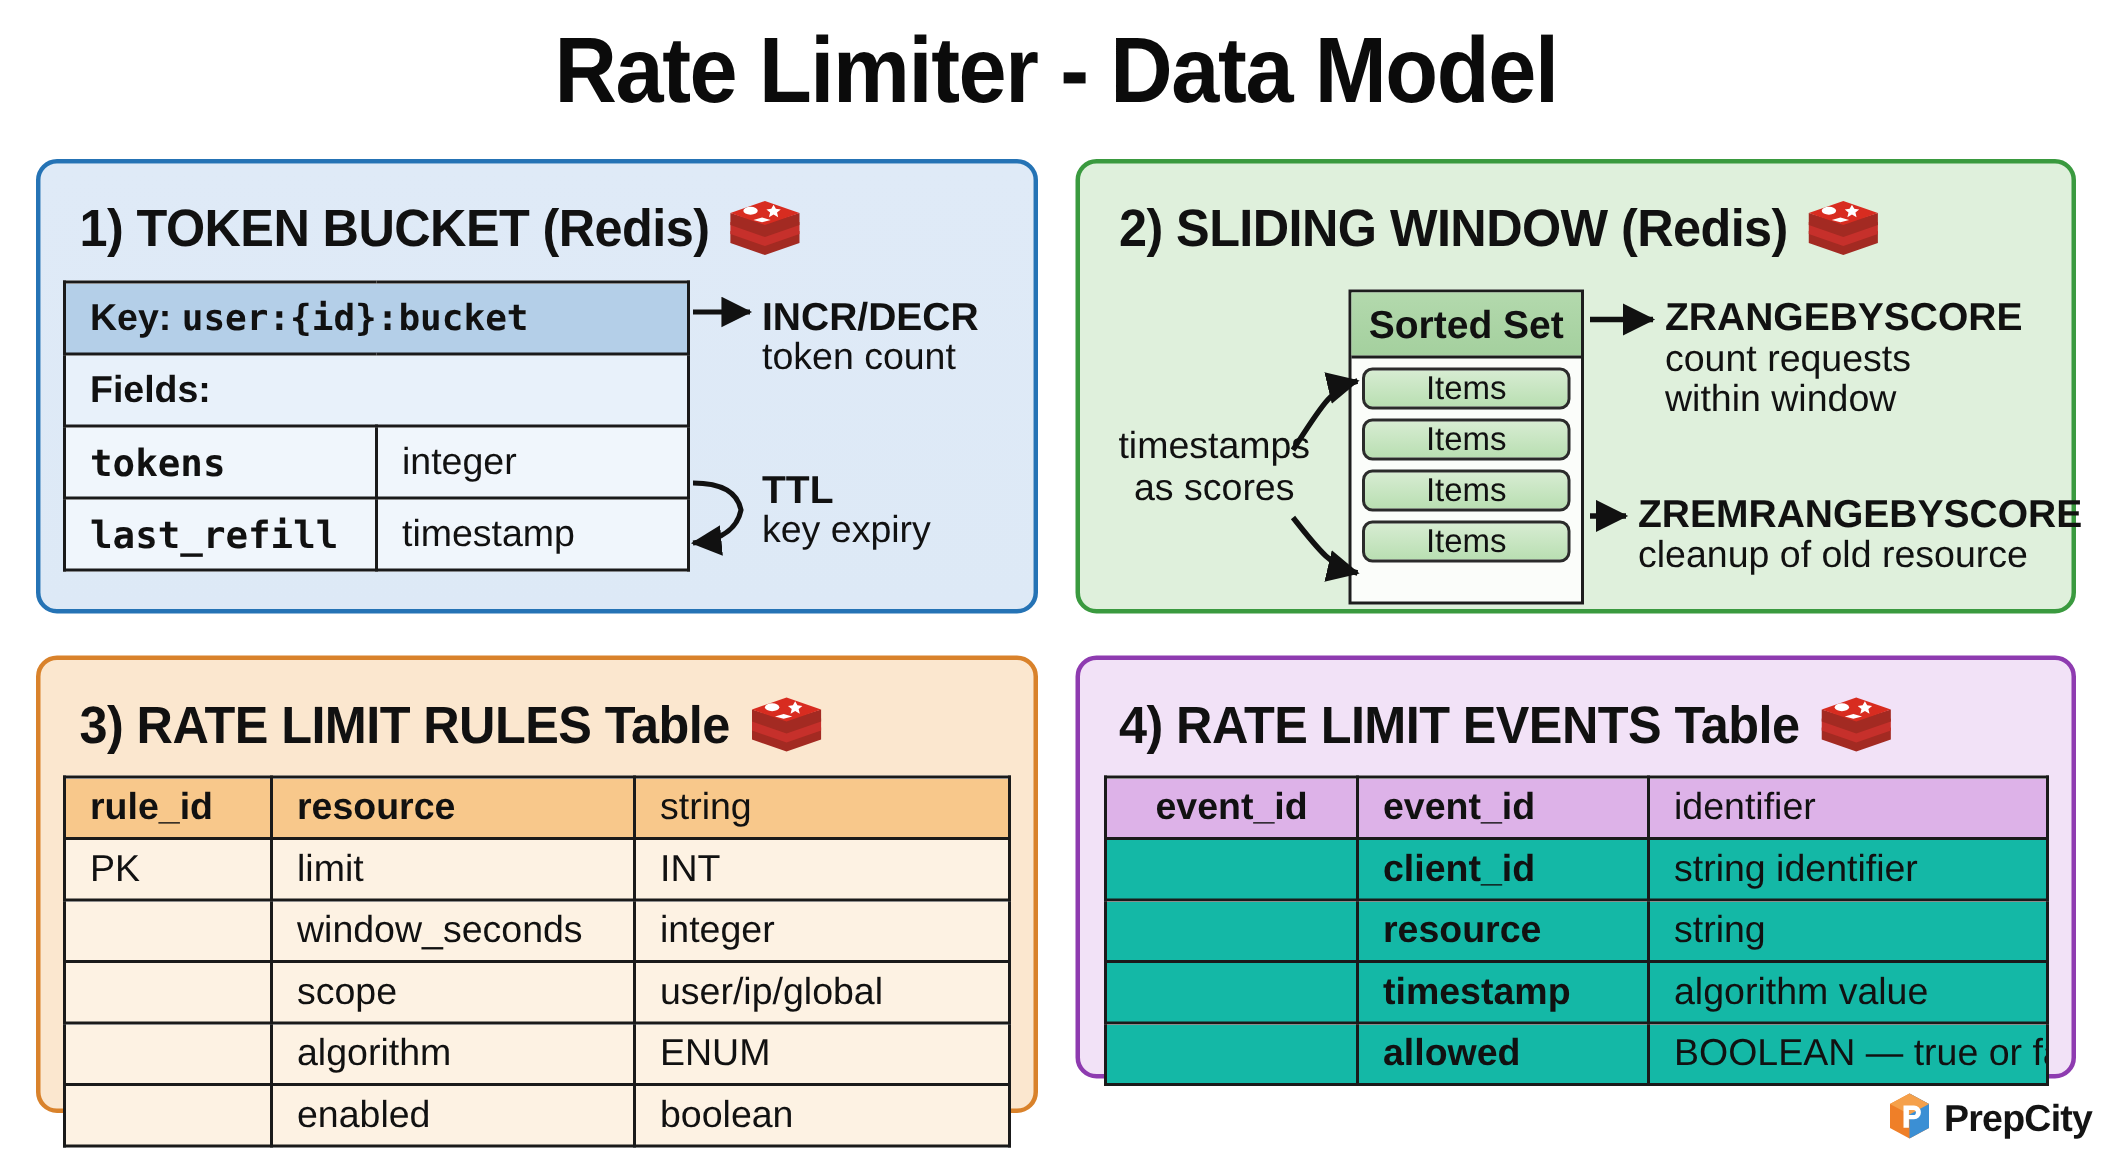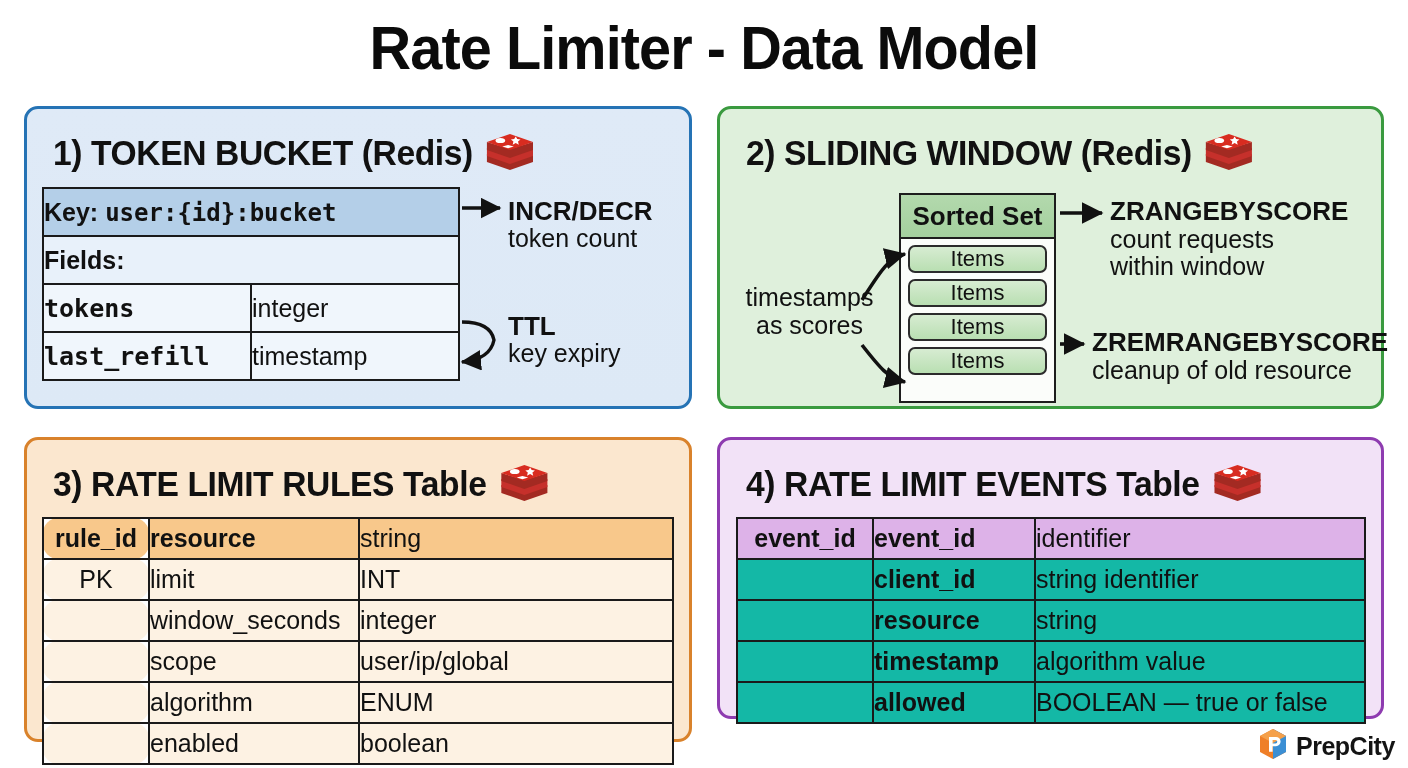--- a/index.html
+++ b/index.html
@@ -78,21 +78,21 @@
 
   
   .dtable {
     position: absolute;
     border-collapse: collapse;
     table-layout: fixed;
     background: #ffffff;
   }
   .dtable td {
     border: 2px solid #1a1a1a;
-    padding: 3px 0;
+    padding: 3px 16px;
     font-size: 25px;
     vertical-align: middle;
     white-space: nowrap;
     overflow: hidden;
   }
 
   
   #tbl-token-bucket { left: 42px; top: 187px; width: 418px; }
   #tbl-token-bucket td { height: 40px; }
   #tbl-token-bucket .key-row td {
@@ -164,21 +164,21 @@
   #ann-zrem    { position: absolute; left: 1092px; top: 328px; text-align: left; }
   .ann2 { font-size: 25px; line-height: 1.1; white-space: nowrap; }
   .ann2 b { font-weight: bold; font-size: 26px; display: block; }
   .ann2 span { display: block; }
 
   
   #tbl-rules { left: 42px; top: 517px; width: 632px; }
   #tbl-rules td { height: 33px; font-size: 25px; }
   #tbl-rules .hdr td { background: #f8c88b; }
   #tbl-rules .row td { background: #fdf2e3; }
-  #tbl-rules .c1 { width: 104px; text-align: center; border-radius: 15px; }
+  #tbl-rules .c1 { width: 104px; text-align: left; }
   #tbl-rules .c2 { width: 208px; }
 
   
   #tbl-events { left: 736px; top: 517px; width: 630px; }
   #tbl-events td { height: 33px; font-size: 25px; }
   #tbl-events .hdr td { background: #ddb2e8; }
   #tbl-events .row td { background: #14b8a6; }
   #tbl-events .c1 { width: 134px; text-align: center; }
   #tbl-events .c2 { width: 160px; font-weight: bold; }
   #tbl-events .hdr .c2 { font-weight: bold; }

